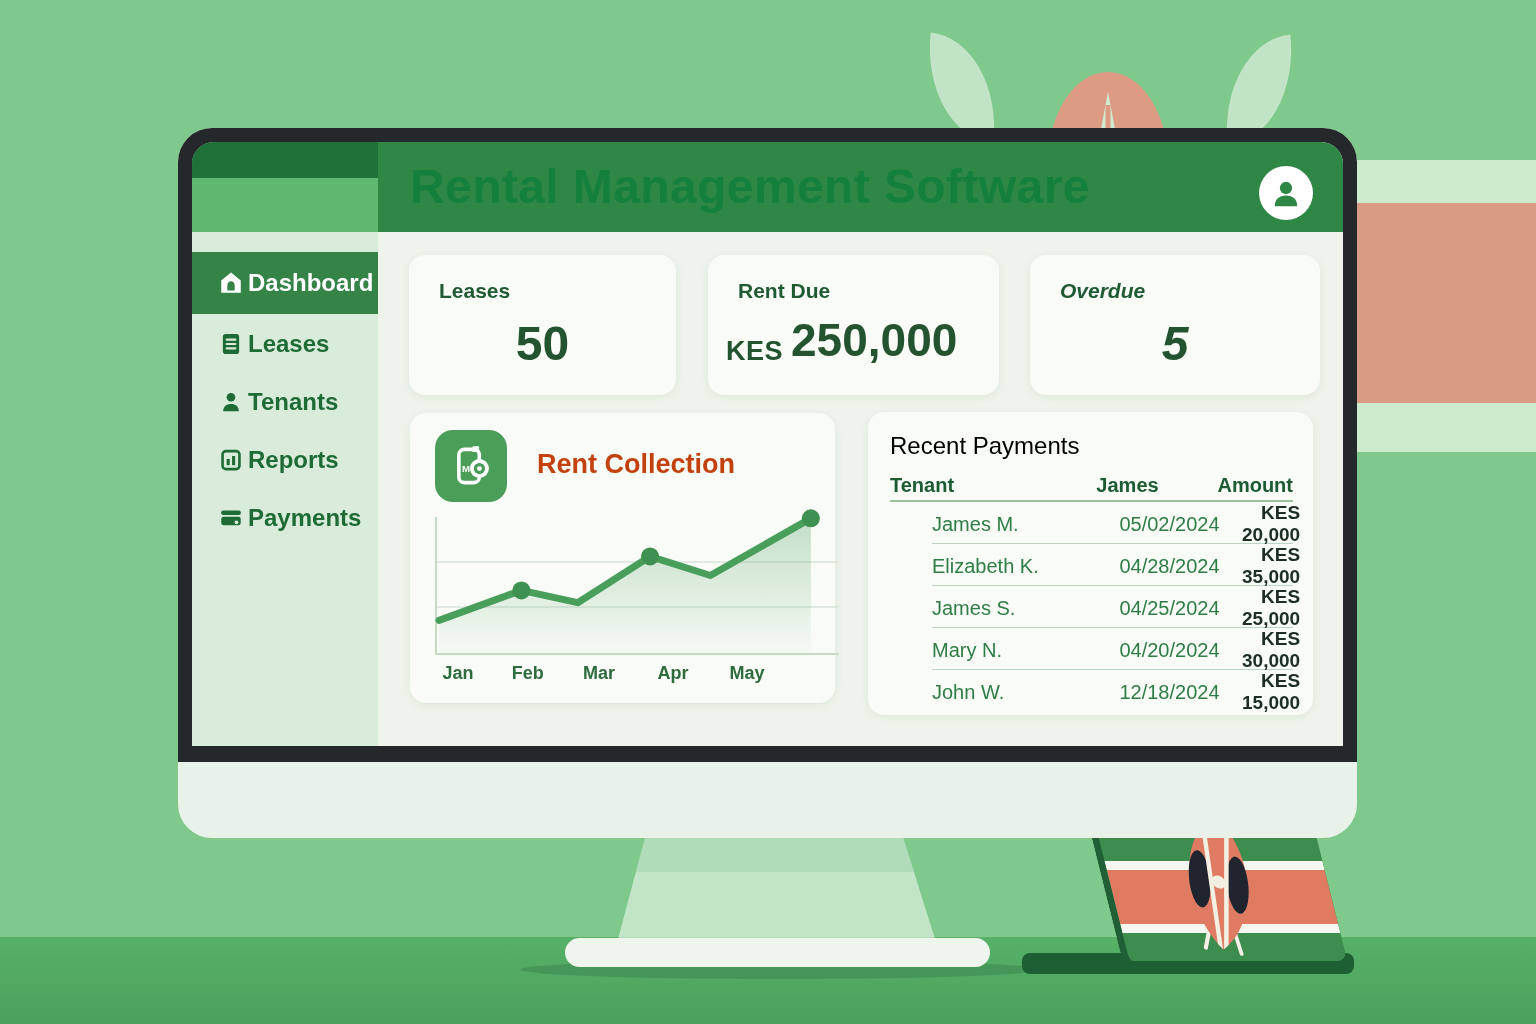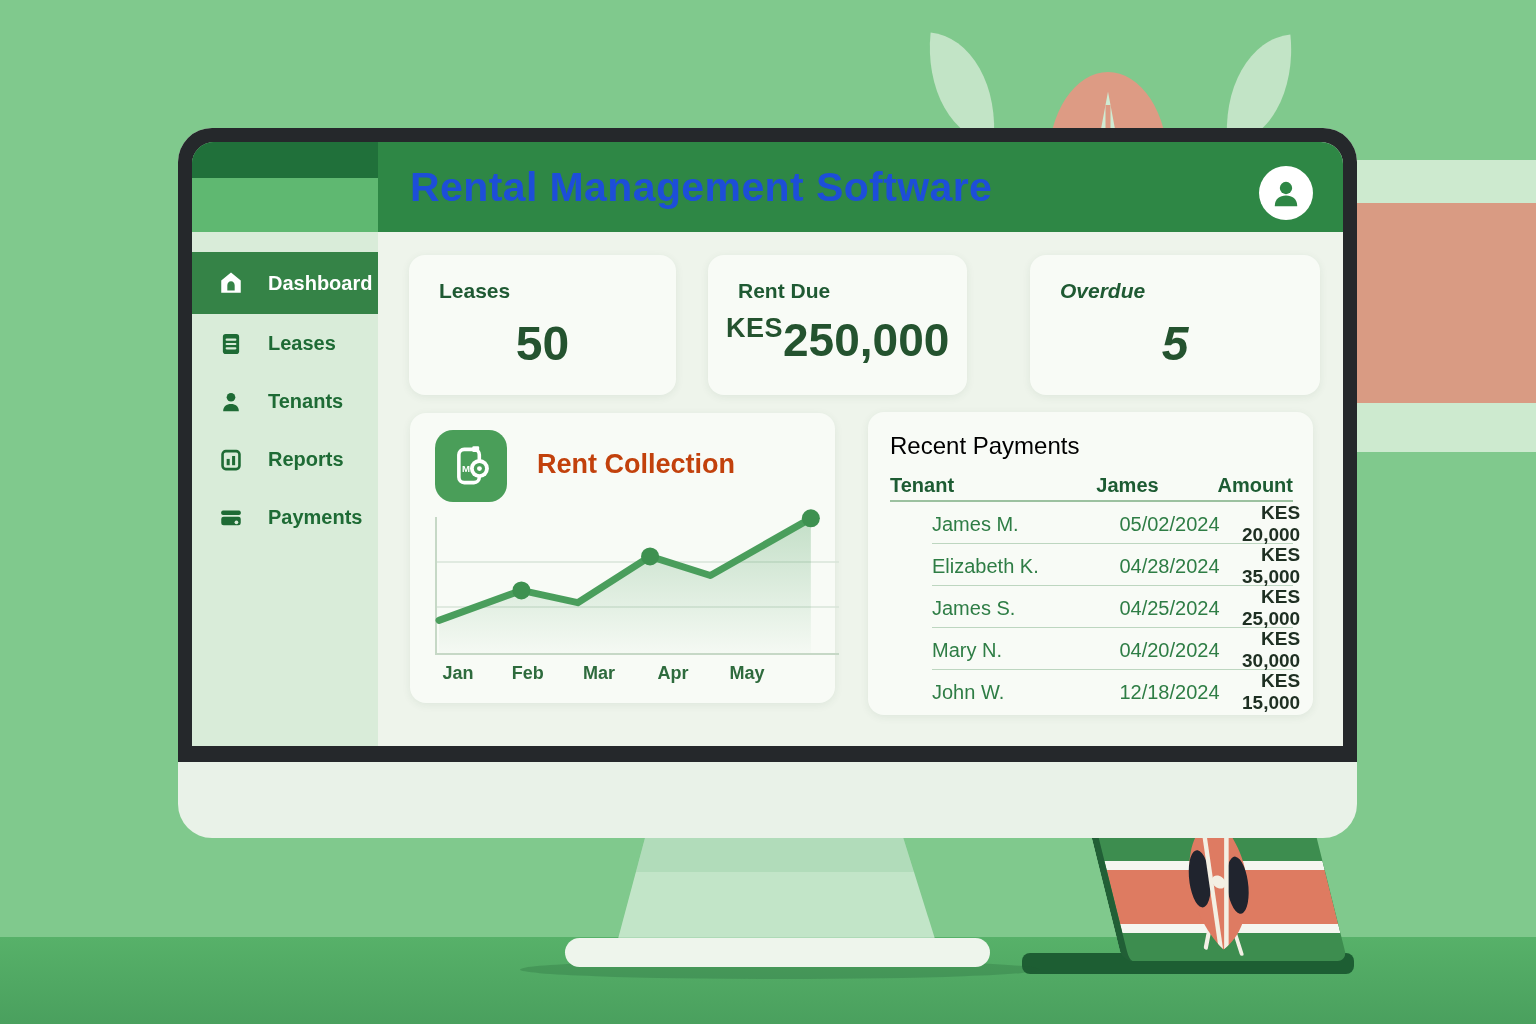--- a/index.html
+++ b/index.html
@@ -51,45 +51,45 @@
   
   .monitor{left:178px;top:128px;width:1179px;height:710px;background:#e9f2e8;
            border-radius:34px;}
   .frame{left:0;top:0;width:1179px;height:634px;background:#25282b;
          border-radius:34px 34px 0 0;}
   .screen{left:14px;top:14px;width:1151px;height:604px;background:#eef4eb;
           border-radius:22px 22px 0 0;overflow:hidden;}
 
   
   .app-header{left:0;top:0;width:1151px;height:90px;background:#2e8745;}
-  .app-title{left:218px;top:0;height:90px;line-height:90px;color:#1d4ed8;
-             font-size:41px;font-weight:800;letter-spacing:.4px;white-space:nowrap;}
+  .app-title{left:218px;top:0;height:90px;line-height:90px;color:#15803d;
+             font-size:48px;font-weight:800;letter-spacing:.4px;white-space:nowrap;}
   .avatar{left:1067px;top:24px;width:54px;height:54px;border-radius:50%;background:#fff;
           display:flex;align-items:center;justify-content:center;cursor:pointer;}
   .sb-dark{left:0;top:0;width:186px;height:36px;background:#20703a;}
   .sb-mid{left:0;top:36px;width:186px;height:54px;background:#5fb871;}
 
   
   .sidebar{left:0;top:90px;width:186px;height:514px;background:#d9ecd9;}
-  .nav-item{display:flex;align-items:center;gap:24px;padding-left:26px;height:57px;
-            color:#1e6b35;font-size:20px;font-weight:700;cursor:pointer;}
+  .nav-item{display:flex;align-items:center;gap:4px;padding-left:26px;height:57px;
+            color:#1e6b35;font-size:24px;font-weight:700;cursor:pointer;}
   .nav-item svg{flex:0 0 auto;}
   .nav-item.active{height:62px;margin-top:20px;background:#358347;color:#fff;}
   .nav-item:not(.active){margin-top:1px;}
 
   
   .main{left:186px;top:90px;width:965px;height:514px;}
   .card{background:#f8fbf6;border-radius:16px;box-shadow:0 2px 8px rgba(40,80,50,.08);}
   .stat-card1{left:31px;top:23px;width:267px;height:140px;}
-  .stat-card2{left:330px;top:23px;width:259px;height:140px;}
+  .stat-card2{left:330px;top:23px;width:291px;height:140px;}
   .stat-card3{left:652px;top:23px;width:290px;height:140px;font-style:italic;}
   .stat-label{left:30px;top:24px;font-size:21px;font-weight:600;color:#1f5a33;}
   .stat-value{left:0;bottom:24px;width:100%;text-align:center;font-size:48px;
               font-weight:800;color:#24532f;}
-  .stat-value-row{left:18px;bottom:28px;display:flex;align-items:flex-start;
+  .stat-value-row{left:18px;bottom:28px;display:flex;align-items:flex-end;gap:8px;
                   color:#24532f;white-space:nowrap;}
   .cur{font-size:27px;font-weight:700;letter-spacing:.5px;}
   .big{font-size:46px;font-weight:800;}
 
   
   .rent-card{left:32px;top:181px;width:425px;height:290px;}
   .rc-icon{left:25px;top:17px;width:72px;height:72px;border-radius:18px;background:#4a9e59;
            display:flex;align-items:center;justify-content:center;}
   .rc-title{left:127px;top:36px;font-size:27px;font-weight:700;color:#c2410c;text-align:right;}
   .plot{left:25px;top:104px;width:402px;height:136px;

